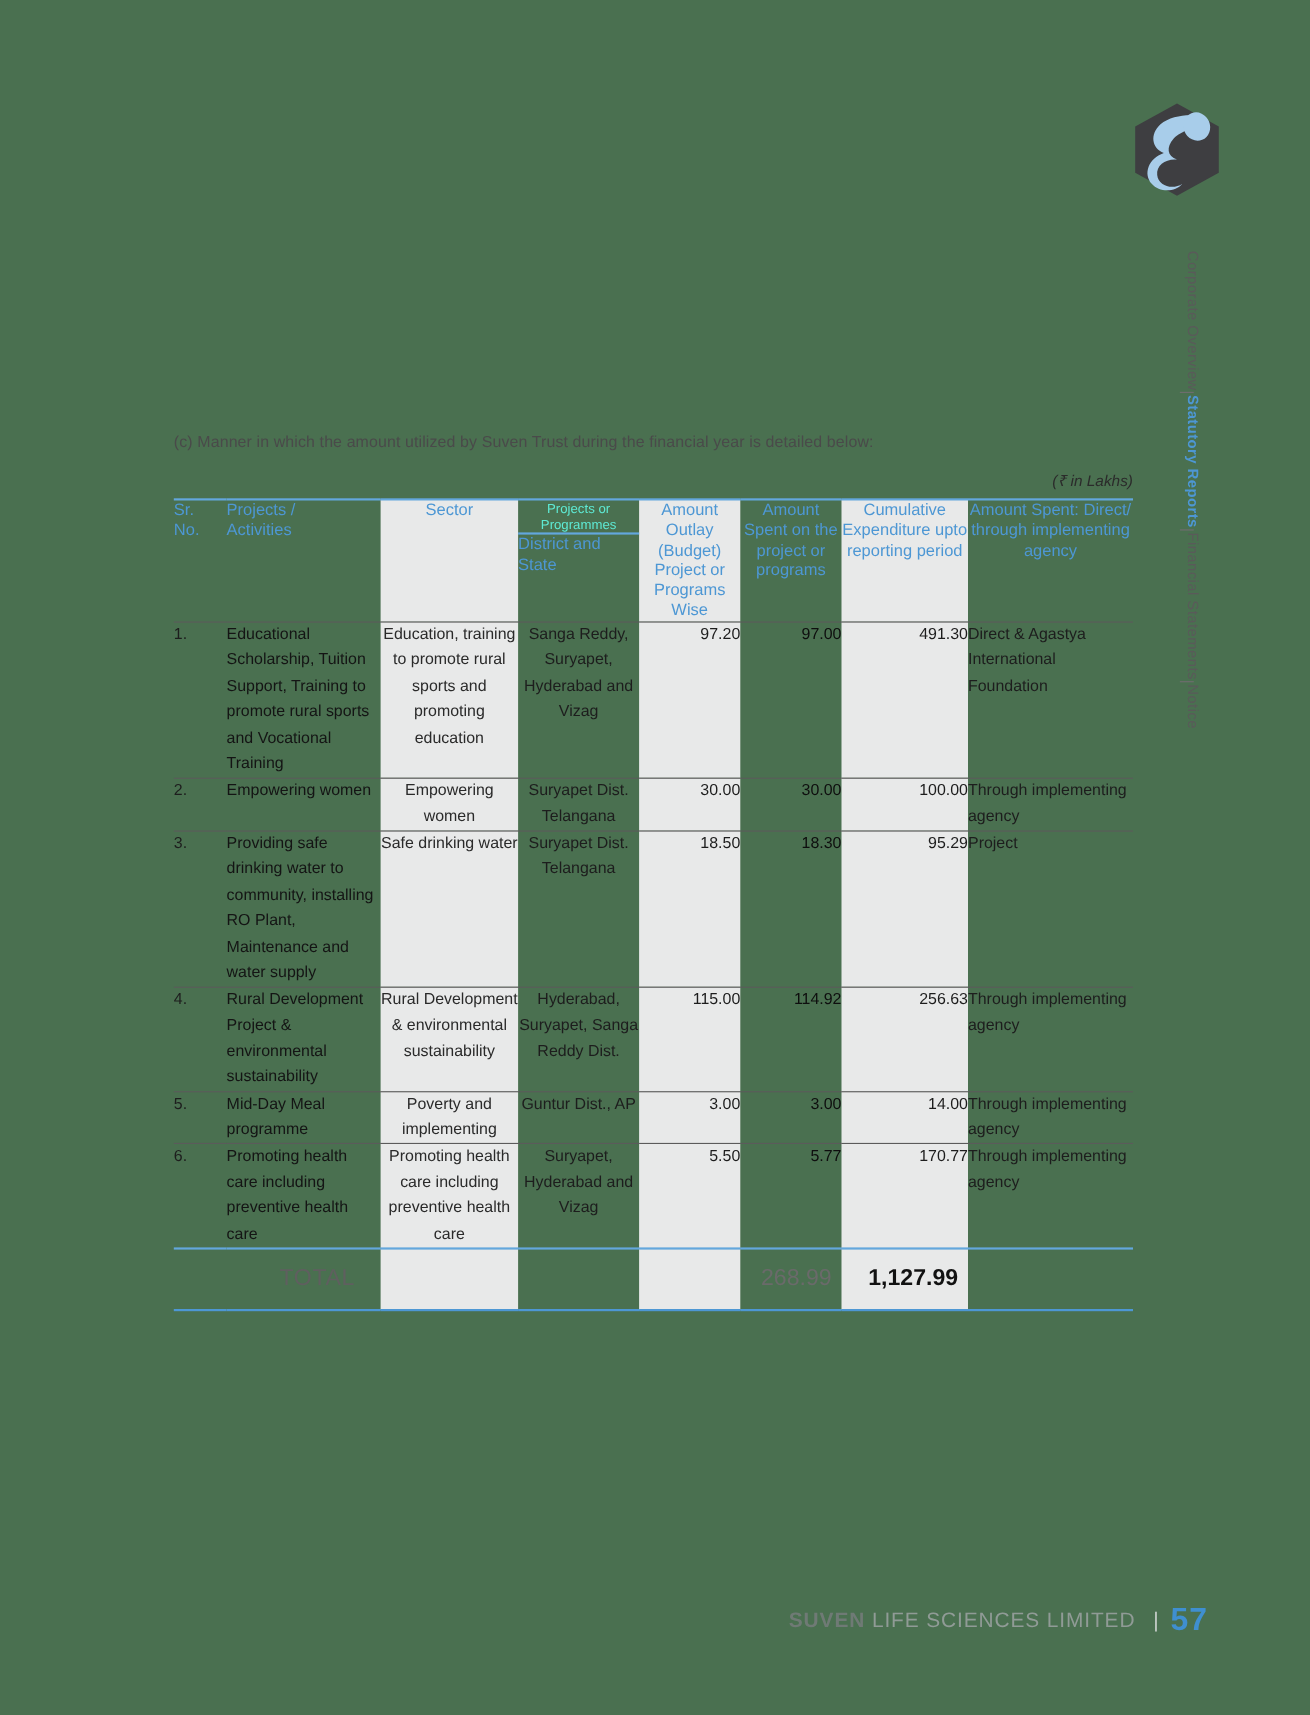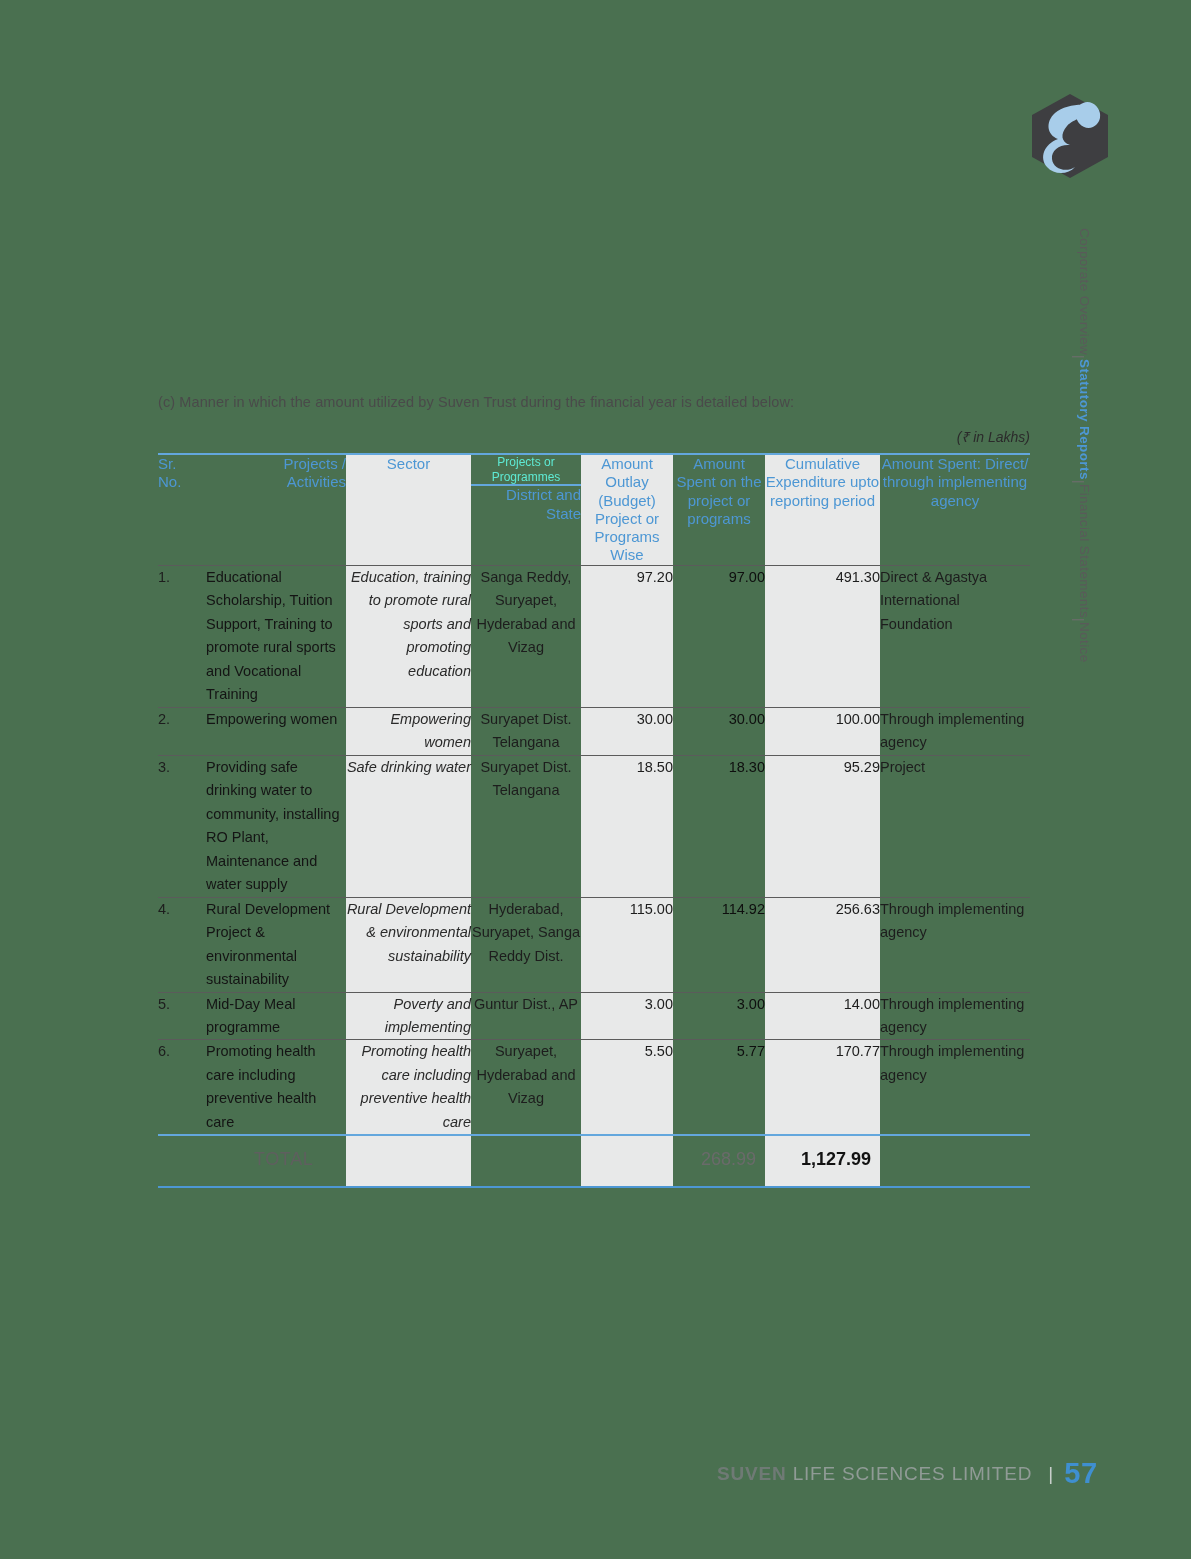--- a/index.html
+++ b/index.html
@@ -101,63 +101,63 @@
     line-height: 1.22;
     text-align: center;
     padding: 8px 4px 10px 4px;
   }
   td.h-srno {
     text-align: left;
     padding-left: 8px;
     vertical-align: middle;
   }
   td.h-proj {
-    text-align: right;
+    text-align: left;
     padding-left: 2px;
     vertical-align: middle;
   }
   td.h-mid { vertical-align: middle; }
   .sub-top {
     padding: 7px 4px 8px 4px;
     border-bottom: 2px solid #63a7dd;
     color: #5eead4;
     font-weight: bold;
     font-size: 12px;
     line-height: 1.22;
     text-align: center;
   }
   .sub-bot {
     padding: 16px 4px 10px 4px;
     color: #4d97d4;
     font-weight: bold;
     font-size: 15px;
     line-height: 1.22;
-    text-align: right;
+    text-align: left;
   }
   .split-cell { padding: 0 !important; }
   .split-cell table { width: 100%; border-collapse: collapse; table-layout: fixed; }
 
   
   tbody td {
     font-size: 14.5px;
     line-height: 1.62;
     color: #1d1d1d;
     padding: 7px 5px 9px 5px;
   }
   td.c-sr     { text-align: left;  padding-left: 8px; }
   td.c-proj   { text-align: left;  padding-left: 2px; padding-right: 0px; color:#141414; }
-  td.c-sector { text-align: right;  padding-left: 6px; color:#2a2a2a;font-style:italic; }
+  td.c-sector { text-align: center;  padding-left: 6px; color:#2a2a2a; }
   td.c-dist   { text-align: center; }
   td.c-num    { text-align: right; padding-right: 9px; }
   td.c-num-b  { text-align: right; padding-right: 9px; font-weight: bold; color:#0e0e0e; }
   td.c-agency { text-align: left; }
 
   
   tr.total td {
-    font-size: 18px;
+    font-size: 21px;
     padding: 9px 5px 11px 5px;
     color: #5f5f5f;
   }
   tr.total td.t-label { text-align: left; padding-left: 48px; letter-spacing: 0.6px; }
   tr.total td.t-num   { text-align: right; padding-right: 9px; color:#6a6a6a; }
   tr.total td.t-num-b { text-align: right; padding-right: 9px; color:#121212; font-weight: bold; }
 
   
   .footer {
     position: absolute;

